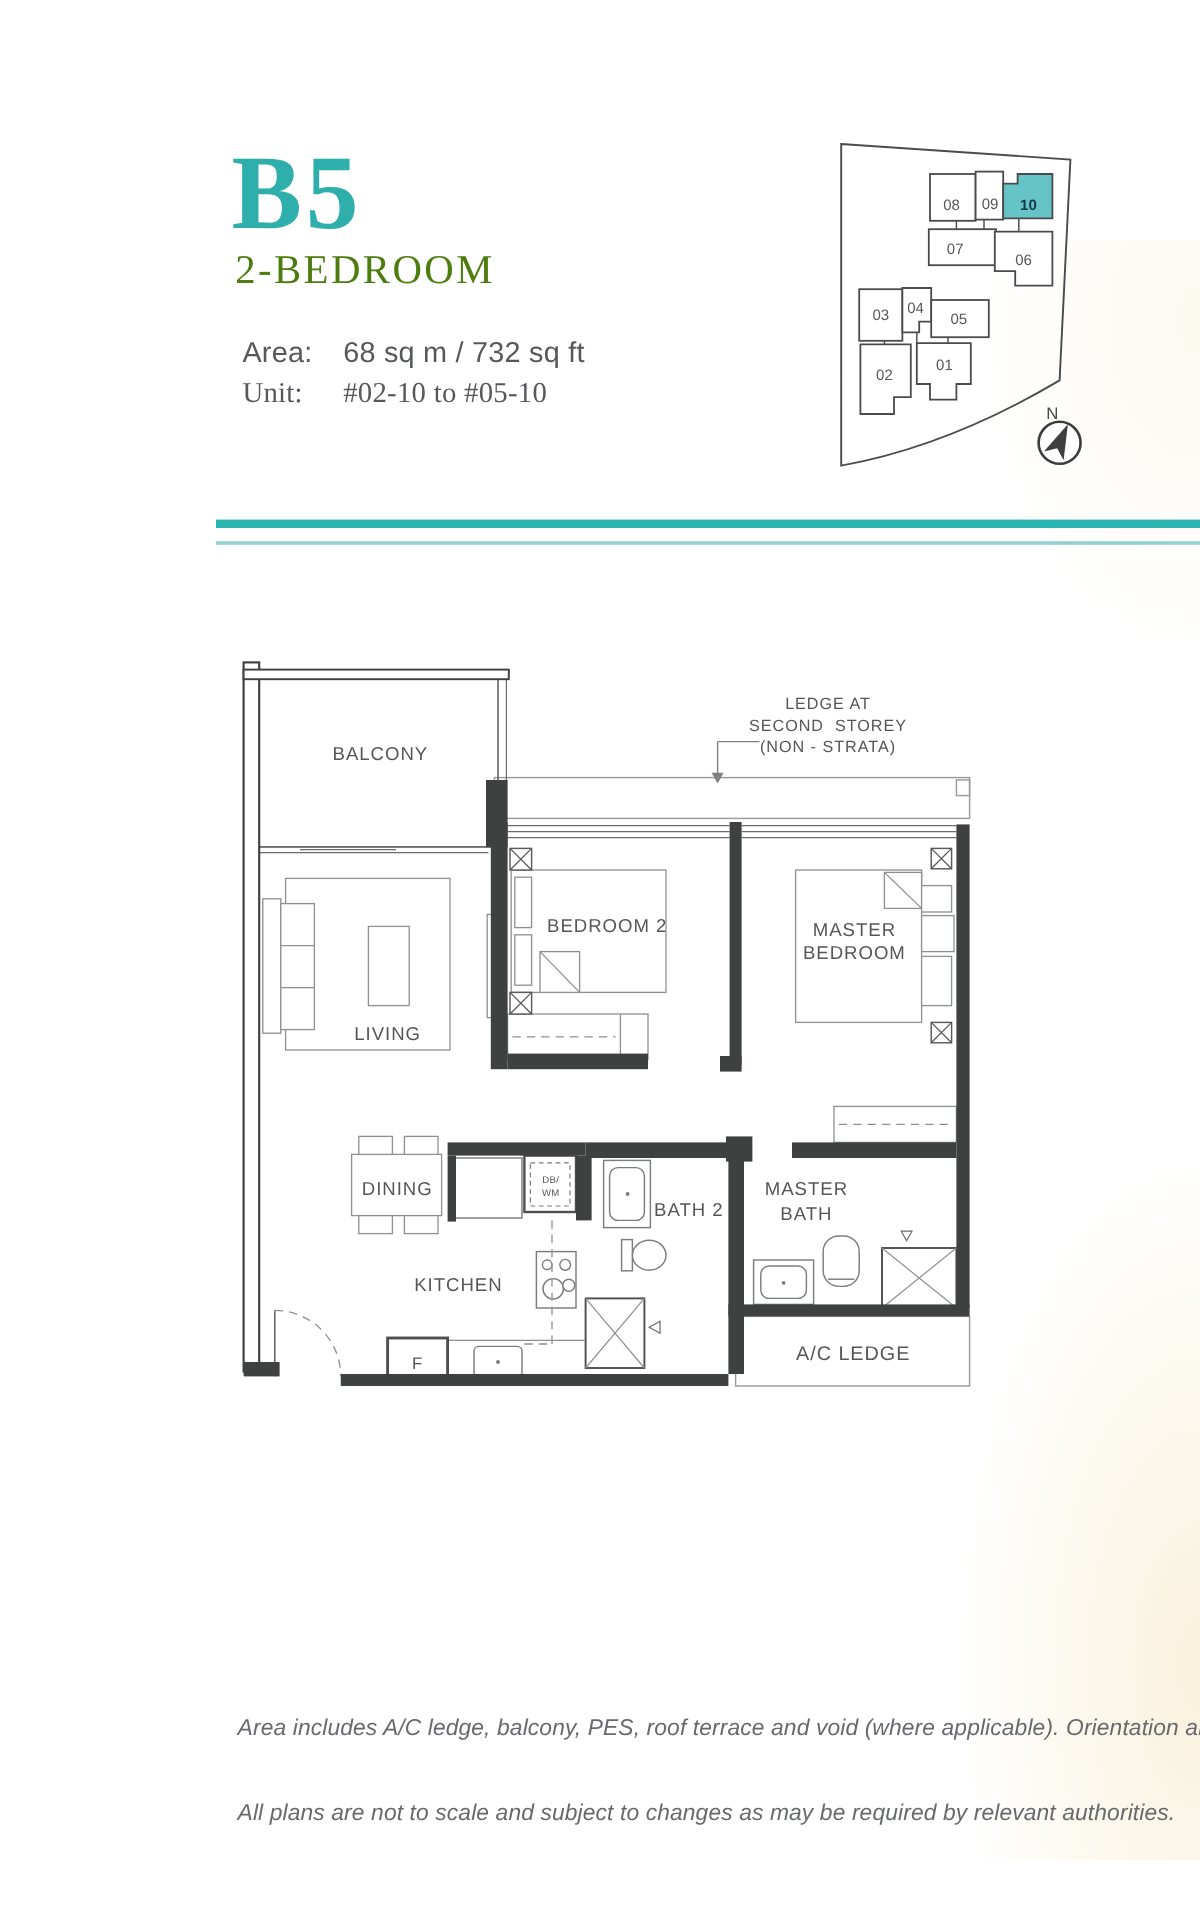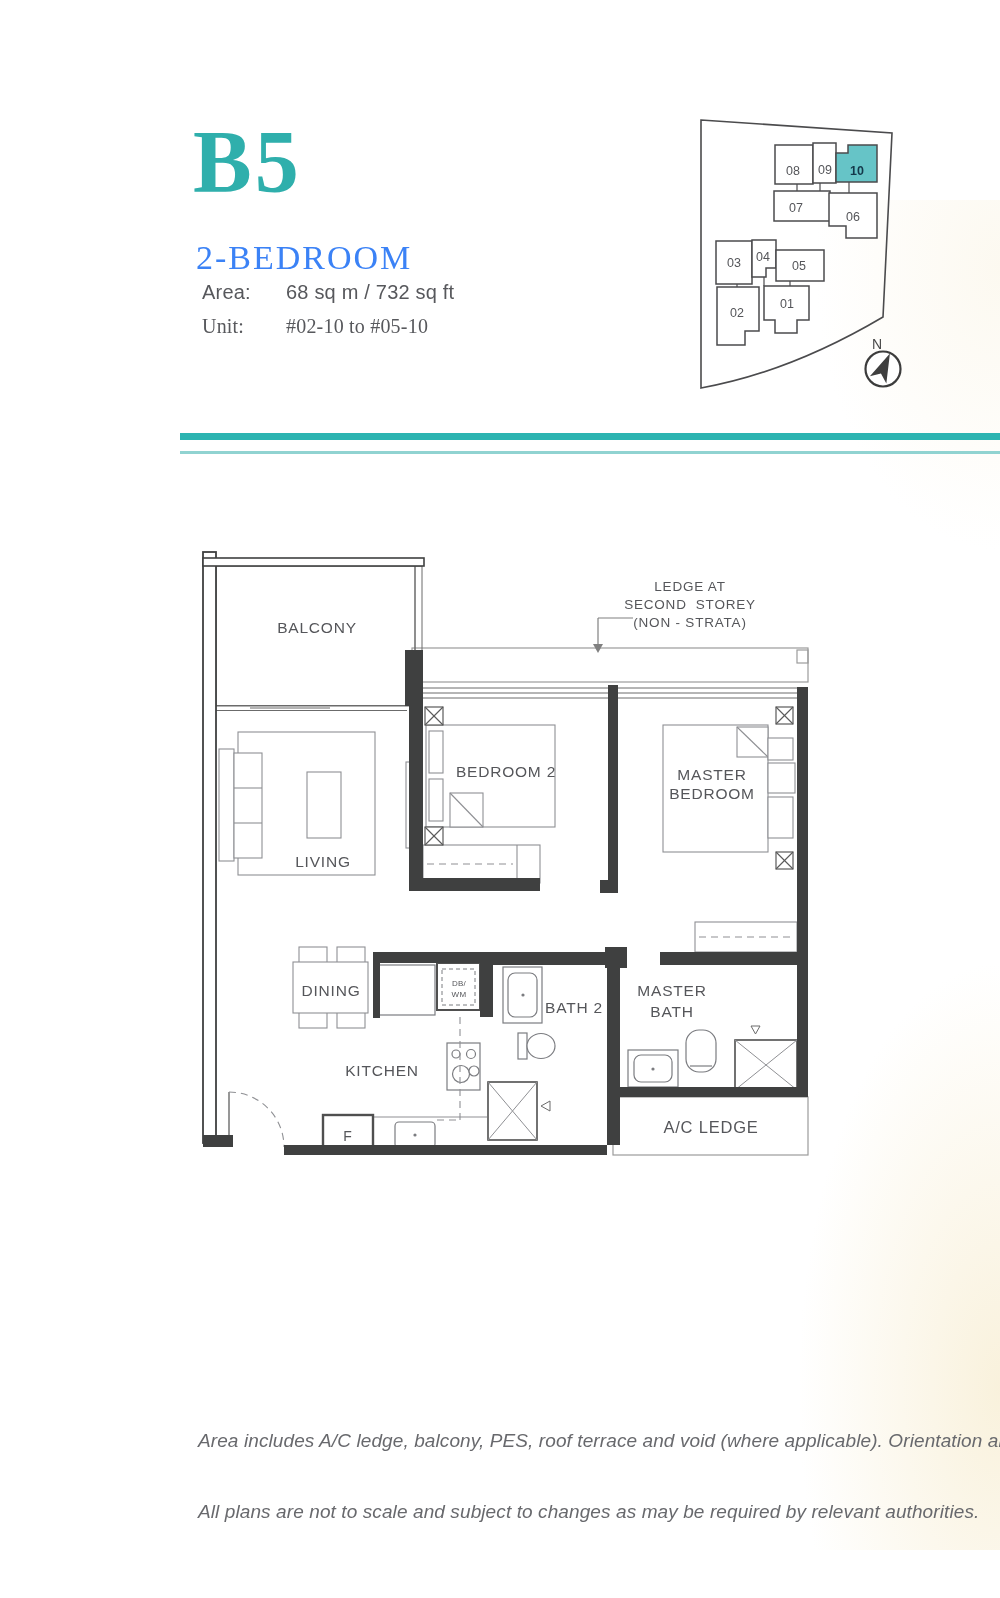--- a/index.html
+++ b/index.html
@@ -14,23 +14,23 @@
                radial-gradient(ellipse 55% 30% at 100% 5%, rgba(250,244,228,0.55), rgba(250,244,228,0) 70%);}
   
   .plan-code{
     position:absolute;left:193px;top:118px;
     font-family:Liberation Serif, serif;font-weight:700;
     font-size:88px;line-height:1;color:#2FAFAC;letter-spacing:3px;
   }
   .plan-type{
     position:absolute;left:196px;top:207px;
     font-family:"Liberation Serif",serif;font-weight:400;
-    font-size:34px;color:#3b82f6;letter-spacing:2px;margin-top:32px;
+    font-size:34px;color:#4d7c0f;letter-spacing:2px;
   }
-  .spec-line{position:absolute;left:202px;font-size:20px;color:#57585C;letter-spacing:0.2px;}
+  .spec-line{position:absolute;left:202px;font-size:24px;color:#57585C;letter-spacing:0.2px;}
   .spec-line .lbl{display:inline-block;width:84px;}
   #spec-area{top:281px;}
   #spec-unit{top:315px;font-family:Liberation Serif, serif;}
   
   .sep-dark{position:absolute;left:180px;top:433px;width:820px;height:7px;background:#2CB4B1;}
   .sep-light{position:absolute;left:180px;top:451px;width:820px;height:3px;background:#90D3D1;}
   
   .disclaimer{
     position:absolute;left:198px;white-space:pre;
     font-style:italic;font-size:19px;color:#68696D;letter-spacing:0.1px;

